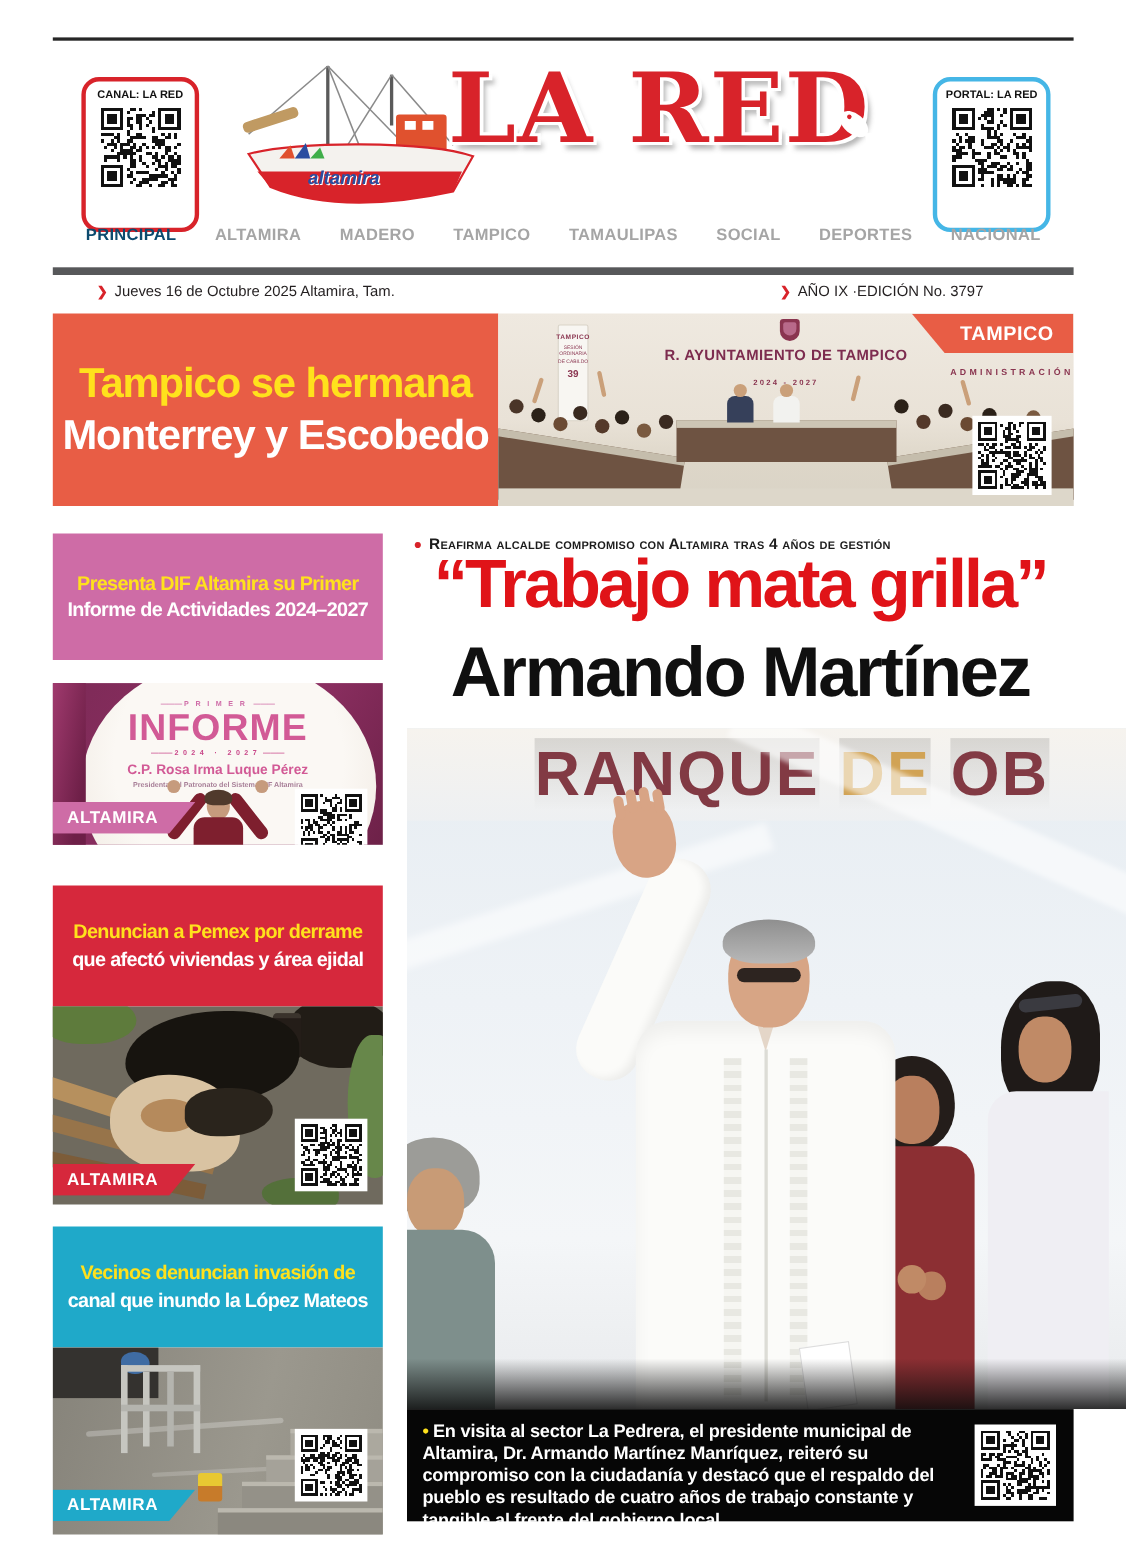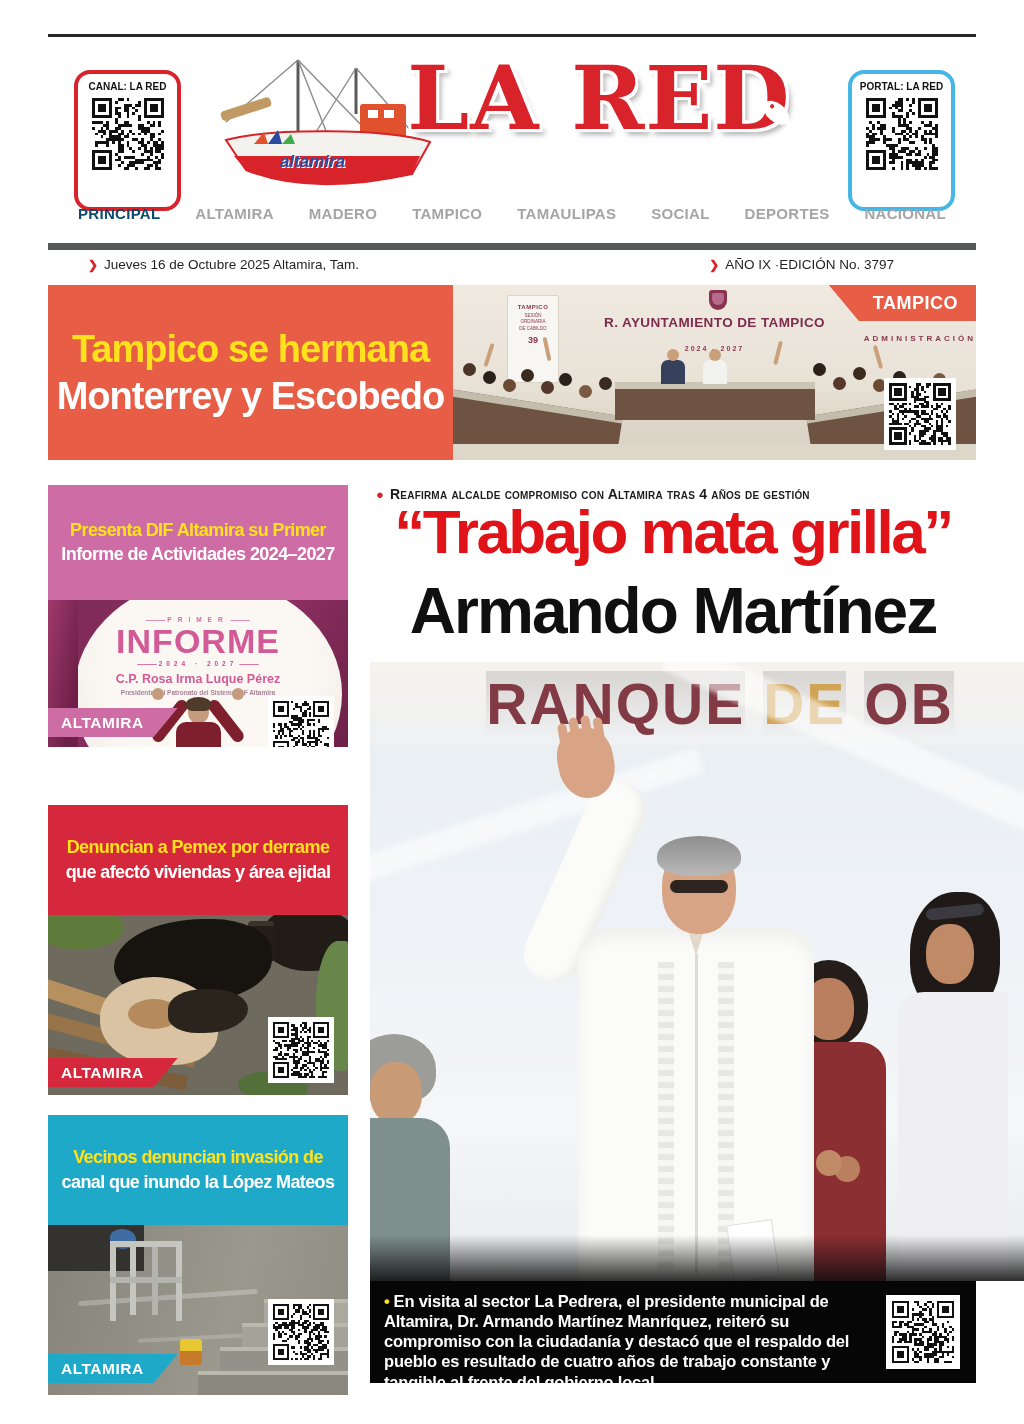--- a/index.html
+++ b/index.html
@@ -49,21 +49,21 @@
   #banner-left{width:405px;height:100%;background:#e85d45;text-align:center;
                display:flex;flex-direction:column;justify-content:center;gap:2px;}
   #banner-left .bl{font-size:38px;font-weight:800;letter-spacing:-1px;line-height:1.16;}
   .yellow{color:#ffe11c;} .white{color:#fff;}
   #banner-photo{position:relative;flex:1;background:linear-gradient(180deg,#efe9e0 0%,#e9e2d7 55%,#ddd6c8 78%,#d9d3c6 100%);overflow:hidden;}
   #council-crest{left:49%;top:5px;width:18px;height:20px;background:#8a3550;border-radius:3px 3px 9px 9px;}
   #council-crest i{position:absolute;left:3px;top:3px;right:3px;bottom:5px;background:#b86a8a;border-radius:2px 2px 6px 6px;}
   #sign-title{left:0;top:30px;width:100%;text-align:center;font-size:13.5px;font-weight:800;color:#7d2c4f;letter-spacing:.4px;}
   #sign-sub{left:0;top:49px;width:100%;text-align:right;font-size:8px;font-weight:bold;color:#8a3550;letter-spacing:3px;}
   #sign-years{left:0;top:60px;width:100%;text-align:center;font-size:7px;font-weight:bold;color:#8a3550;letter-spacing:2px;}
-  #rollup{left:54px;top:10px;width:52px;height:88px;background:#f8f6f2;border:1px solid #d9d3c8;border-radius:2px;
+  #rollup{left:54px;top:10px;width:28px;height:88px;background:#f8f6f2;border:1px solid #d9d3c8;border-radius:2px;
           display:flex;flex-direction:column;align-items:center;padding-top:8px;box-sizing:border-box;}
   #rollup .r1{font-size:6px;font-weight:bold;color:#8a3550;letter-spacing:.5px;}
   #rollup .r2{font-size:4.5px;color:#8a3550;text-align:center;margin-top:3px;line-height:1.4;width:30px;}
   #rollup .r3{font-size:9px;font-weight:bold;color:#8a3550;margin-top:3px;}
   .tbl{background:#6e5342;}
   #tbl-c{left:50%;transform:translateX(-50%);bottom:40px;width:200px;height:38px;border-top:7px solid #cdc5b4;box-sizing:border-box;}
   #tbl-l{left:-14px;bottom:-6px;width:180px;height:64px;transform:rotate(9deg);border-top:7px solid #c5bdac;box-sizing:border-box;}
   #tbl-r{right:-14px;bottom:-6px;width:180px;height:64px;transform:rotate(-9deg);border-top:7px solid #c5bdac;box-sizing:border-box;}
   #floor{left:0;bottom:0;width:100%;height:16px;background:#ddd7ca;}
   .crowd{width:13px;height:13px;border-radius:50%;}
@@ -84,21 +84,21 @@
 
   
   .side-box{left:48px;width:300px;}
   .side-head{width:100%;display:flex;flex-direction:column;justify-content:center;text-align:center;gap:1px;}
   .side-head .sh{font-size:18px;font-weight:800;letter-spacing:-.6px;line-height:1.28;}
   .side-photo{position:relative;width:100%;overflow:hidden;}
   .tag-ribbon{position:absolute;left:0;height:29px;color:#fff;font-weight:800;font-size:15.5px;letter-spacing:.5px;
       display:flex;align-items:center;padding:0 34px 0 13px;clip-path:polygon(0 0,100% 0,calc(100% - 24px) 100%,0 100%);}
 
   #box1{top:485px;} #box1 .side-head{height:115px;background:#ce6ca6;}
-  #box1 .side-photo{height:147px;background:linear-gradient(120deg,#7d2a57,#8e3063 60%,#6d2148);}
+  #box1 .side-photo{height:147px;background:linear-gradient(120deg,#7d2a57,#8e3063 60%,#6d2148);margin-top:21px;}
   #dif-oval{left:26px;top:-22px;width:268px;height:232px;border-radius:50%;
             background:radial-gradient(ellipse at 50% 40%,#fbf8f4 55%,#ece4db 100%);}
   #dif-drape{left:0;top:0;width:30px;height:187px;background:linear-gradient(100deg,#a03a6e,#6d1f47 70%);}
   #dif-kicker{left:0;top:16px;width:100%;text-align:center;font-size:6.5px;font-weight:bold;color:#cf6da8;letter-spacing:6px;}
   #dif-title{left:0;top:22px;width:100%;text-align:center;font-size:34px;font-weight:800;color:#d25a96;letter-spacing:1px;}
   #dif-years{left:0;top:60px;width:100%;text-align:center;font-size:6.5px;font-weight:bold;color:#c9488a;letter-spacing:4px;}
   #dif-name{left:0;top:72px;width:100%;text-align:center;font-size:12.5px;font-weight:800;color:#d25a96;}
   #dif-role{left:0;top:89px;width:100%;text-align:center;font-size:6.5px;font-weight:bold;color:#a87f98;}
   .dash::before{content:"———  ";letter-spacing:0;} .dash::after{content:"  ———";letter-spacing:0;}
   #dif-arm-l{left:116px;top:96px;width:12px;height:50px;background:#7e1f2e;border-radius:6px;transform:rotate(38deg);}

